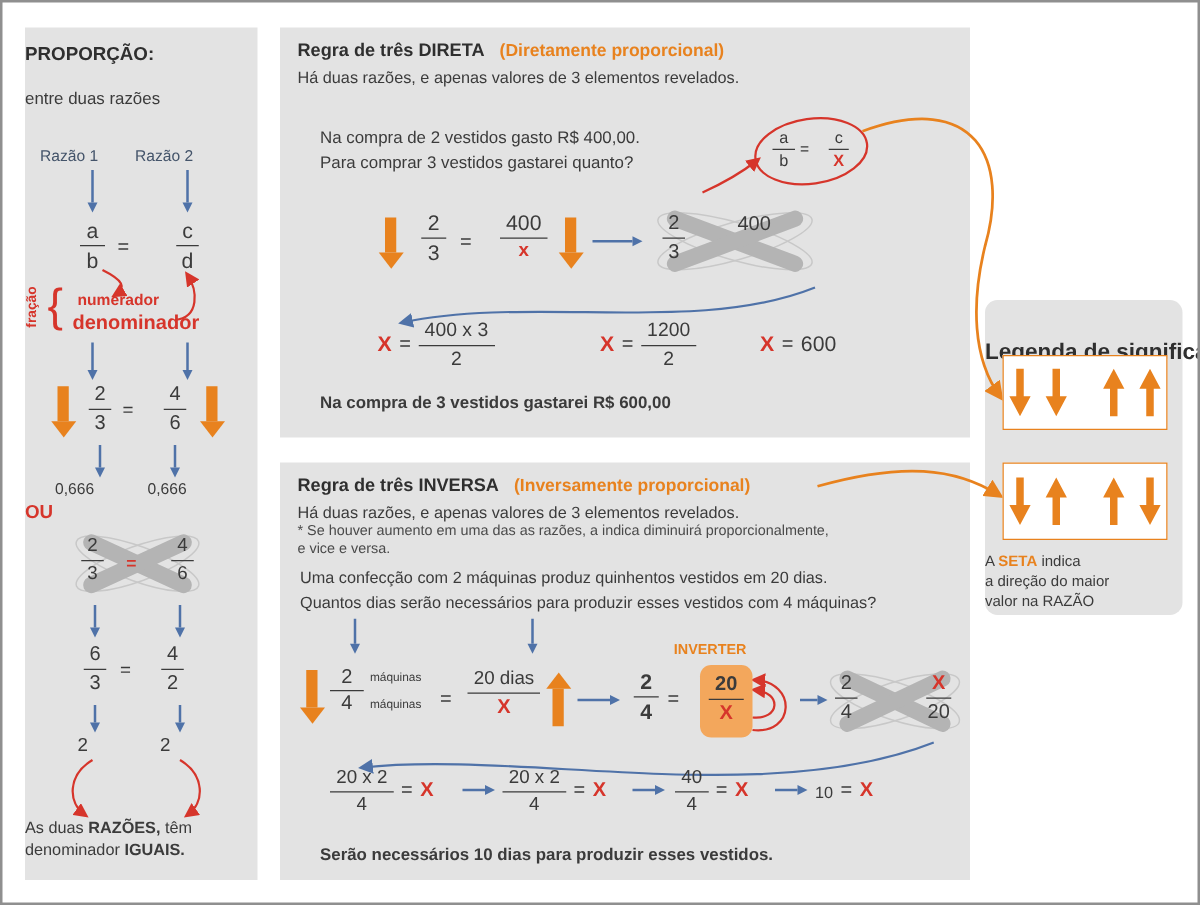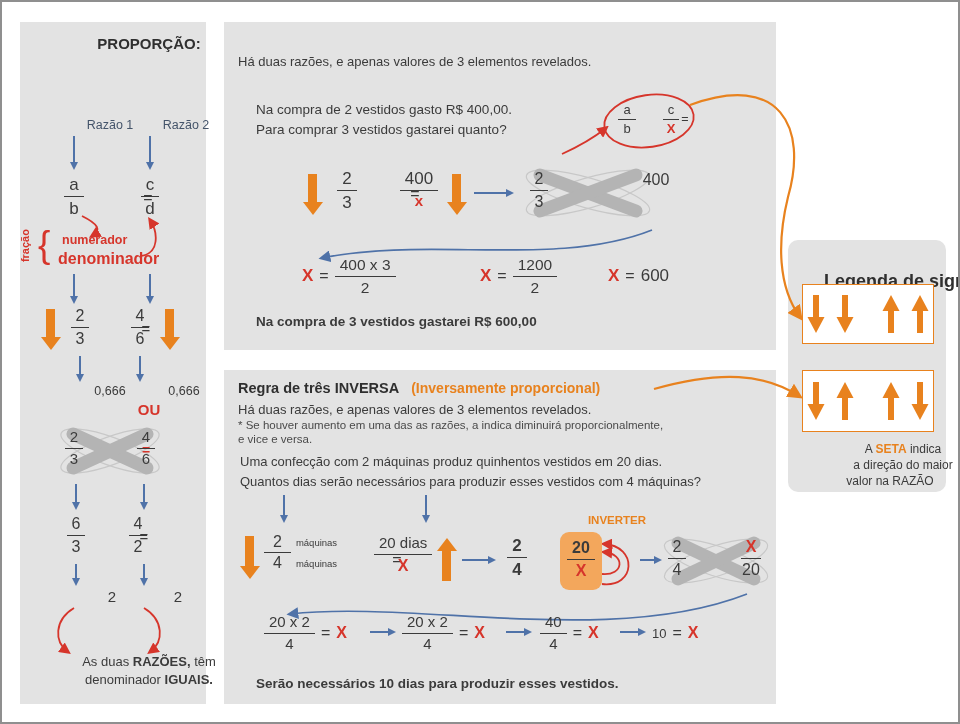--- a/index.html
+++ b/index.html
@@ -1,20 +1,20 @@
 <!DOCTYPE html>
 <html><head>
 <meta charset="utf-8">
 <style>
   html,body{margin:0;padding:0;background:#fff;}
   .page{position:relative;width:960px;height:724px;background:#ffffff;border:2px solid #8f8f8f;
         box-sizing:border-box;font-family:"Liberation Sans",sans-serif;color:#3b3b3b;overflow:hidden;}
   .panel{position:absolute;background:#e3e3e3;}
   .t{position:absolute;white-space:nowrap;line-height:1.2;}
-  .ctr{text-align:center;margin-left:36px;}
+  .ctr{}
   .b{font-weight:bold;}
   .red{color:#d6352b;}
   .orange{color:#e8821e;}
   .dark{color:#2f2f2f;}
   .slate{color:#44546a;}
   
   .fr{display:inline-flex;flex-direction:column;align-items:center;line-height:1.25;text-align:center;}
   .fr .n{border-bottom:1.7px solid #3b3b3b;padding:0 5px 1px;}
   .fr .d{padding:1px 5px 0;}
   
@@ -71,20 +71,21 @@
     <path class="pr" d="M560 152 C582 142,594 134,604 126" marker-end="url(#ahr)"></path>
     <path class="po" d="M688 103 C778 70,806 125,786 195 C775 240,776 285,798 315" marker-end="url(#aho)"></path>
     <path class="po" d="M652 387 C720 368,762 372,797 394" marker-end="url(#aho)"></path>
     <path class="pb" d="M650 228 C555 266,425 234,320 256" marker-end="url(#ahb)"></path>
     <path class="pb" d="M745 592 C610 645,415 598,288 612" marker-end="url(#ahb)"></path>
     <path class="pr" d="M600 572 C622 574,624 552,602 550" marker-end="url(#ahr)"></path>
     <path class="pr" d="M600 582 C634 586,636 544,602 542" marker-end="url(#ahr)"></path>
   </svg>
 
   <div class="t ctr b dark" style="left:18px;top:33px;width:186px;font-size:15px">PROPORÇÃO:</div>
+  <div class="t ctr" style="left:18px;top:69px;width:186px;font-size:13.5px">entre duas razões</div>
 
   <div class="t ctr slate" style="left:30px;top:116px;width:84px;font-size:12.5px">Razão 1</div>
   <div class="t ctr slate" style="left:106px;top:116px;width:84px;font-size:12.5px">Razão 2</div>
   <div class="var" style="left:71px;top:134px;height:26px"></div>
   <div class="var" style="left:147px;top:134px;height:26px"></div>
 
   <span class="fr" style="position:absolute;left:52px;top:172px;width:40px;font-size:17px">
     <span class="n">a</span>
     <span class="d">b</span>
   </span>
@@ -158,20 +159,24 @@
   <div class="t ctr" style="left:60px;top:586px;width:28px;font-size:15px">2</div>
   <div class="t ctr" style="left:126px;top:586px;width:28px;font-size:15px">2</div>
 
   <div class="t ctr" style="left:18px;top:652px;width:186px;font-size:13px">
     <span>As duas </span><span class="b">RAZÕES,</span><span> têm</span>
   </div>
   <div class="t ctr" style="left:18px;top:670px;width:186px;font-size:13px">
     <span>denominador </span><span class="b">IGUAIS.</span>
   </div>
 
+  <div class="t" style="left:236px;top:30px;font-size:14.5px">
+    <span class="b dark">Regra de três DIRETA</span>
+    <span class="b orange" style="margin-left:8px;font-size:14px">(Diretamente proporcional)</span>
+  </div>
   <div class="t" style="left:236px;top:52px;font-size:13px">Há duas razões,  e apenas valores de 3 elementos revelados.</div>
   <div class="t" style="left:254px;top:100px;font-size:13.5px">Na compra de 2 vestidos gasto R$ 400,00.</div>
   <div class="t" style="left:254px;top:120px;font-size:13.5px">Para comprar 3 vestidos gastarei quanto?</div>
 
   <span class="fr" style="position:absolute;left:612px;top:100px;width:26px;font-size:13px">
     <span class="n">a</span>
     <span class="d">b</span>
   </span>
   <div class="t ctr" style="left:638px;top:110px;width:18px;font-size:12.5px">=</div>
   <span class="fr" style="position:absolute;left:656px;top:100px;width:26px;font-size:13px">

